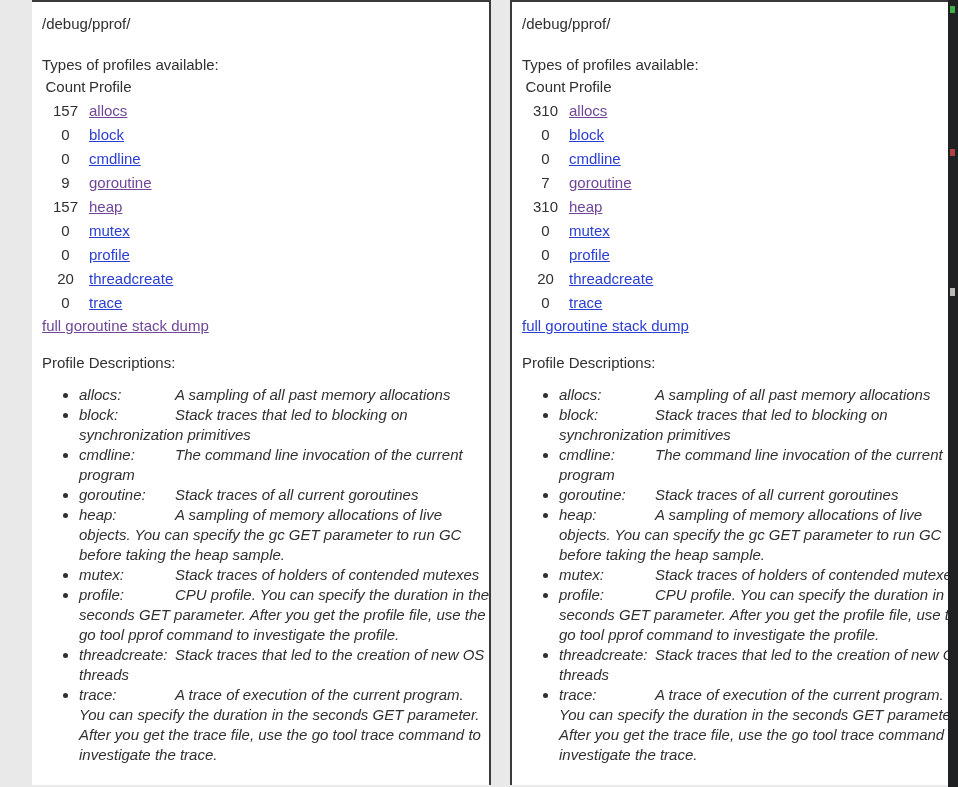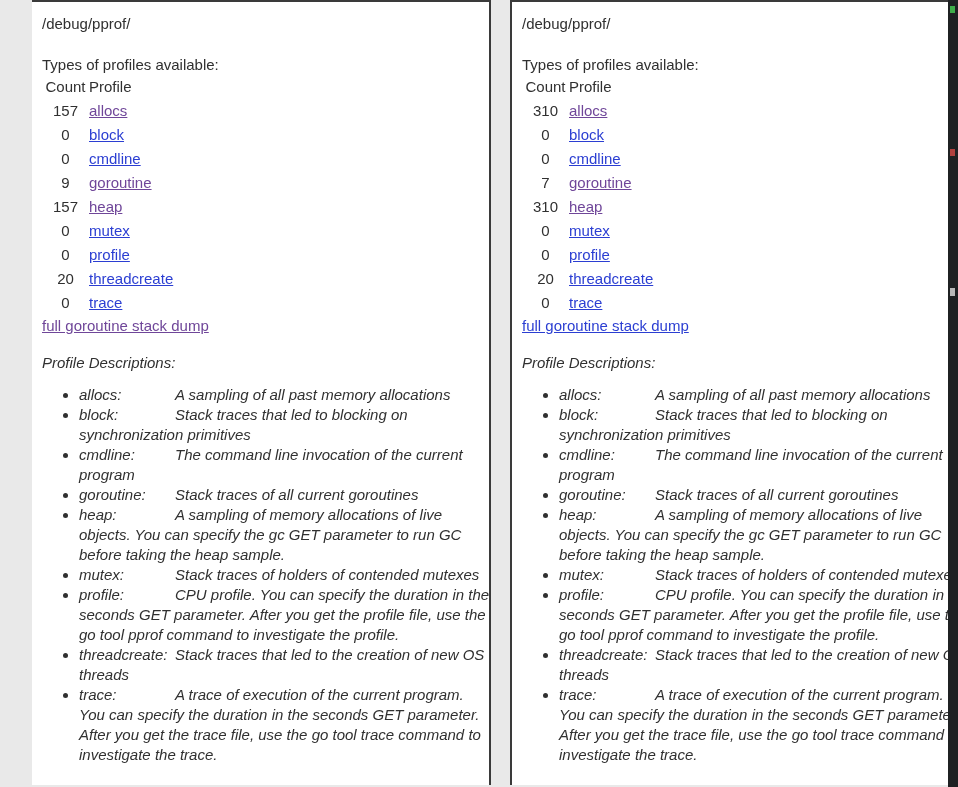--- a/index.html
+++ b/index.html
@@ -43,21 +43,21 @@
     border-right:2px solid var(--panel-border);
   }
   .title{line-height:20px;margin:0 0 21px 0;}
   .subtitle{line-height:20px;}
   .ptable{margin:0;text-align:center;}
   .prow{display:flex;line-height:24px;}
   .pcount{width:47px;flex-shrink:0;}
   a.plink{color:var(--link);text-decoration:underline;cursor:pointer;}
   a.plink[data-v="true"]{color:var(--visited);text-decoration:underline;}
   .full-dump{display:inline-block;line-height:22px;}
-  .desc-title{margin-top:16px;line-height:20px;font-style:italic;}
+  .desc-title{margin-top:16px;line-height:20px;}
   ul.desc-list{
     margin:12px 0 0 0;
     padding-left:37px;
     width:414px;
     list-style:disc outside;
   }
   ul.desc-list li{line-height:20px;font-style:italic;}
   .pname{display:inline-block;width:96px;}
   .edge-strip{
     position:absolute;

